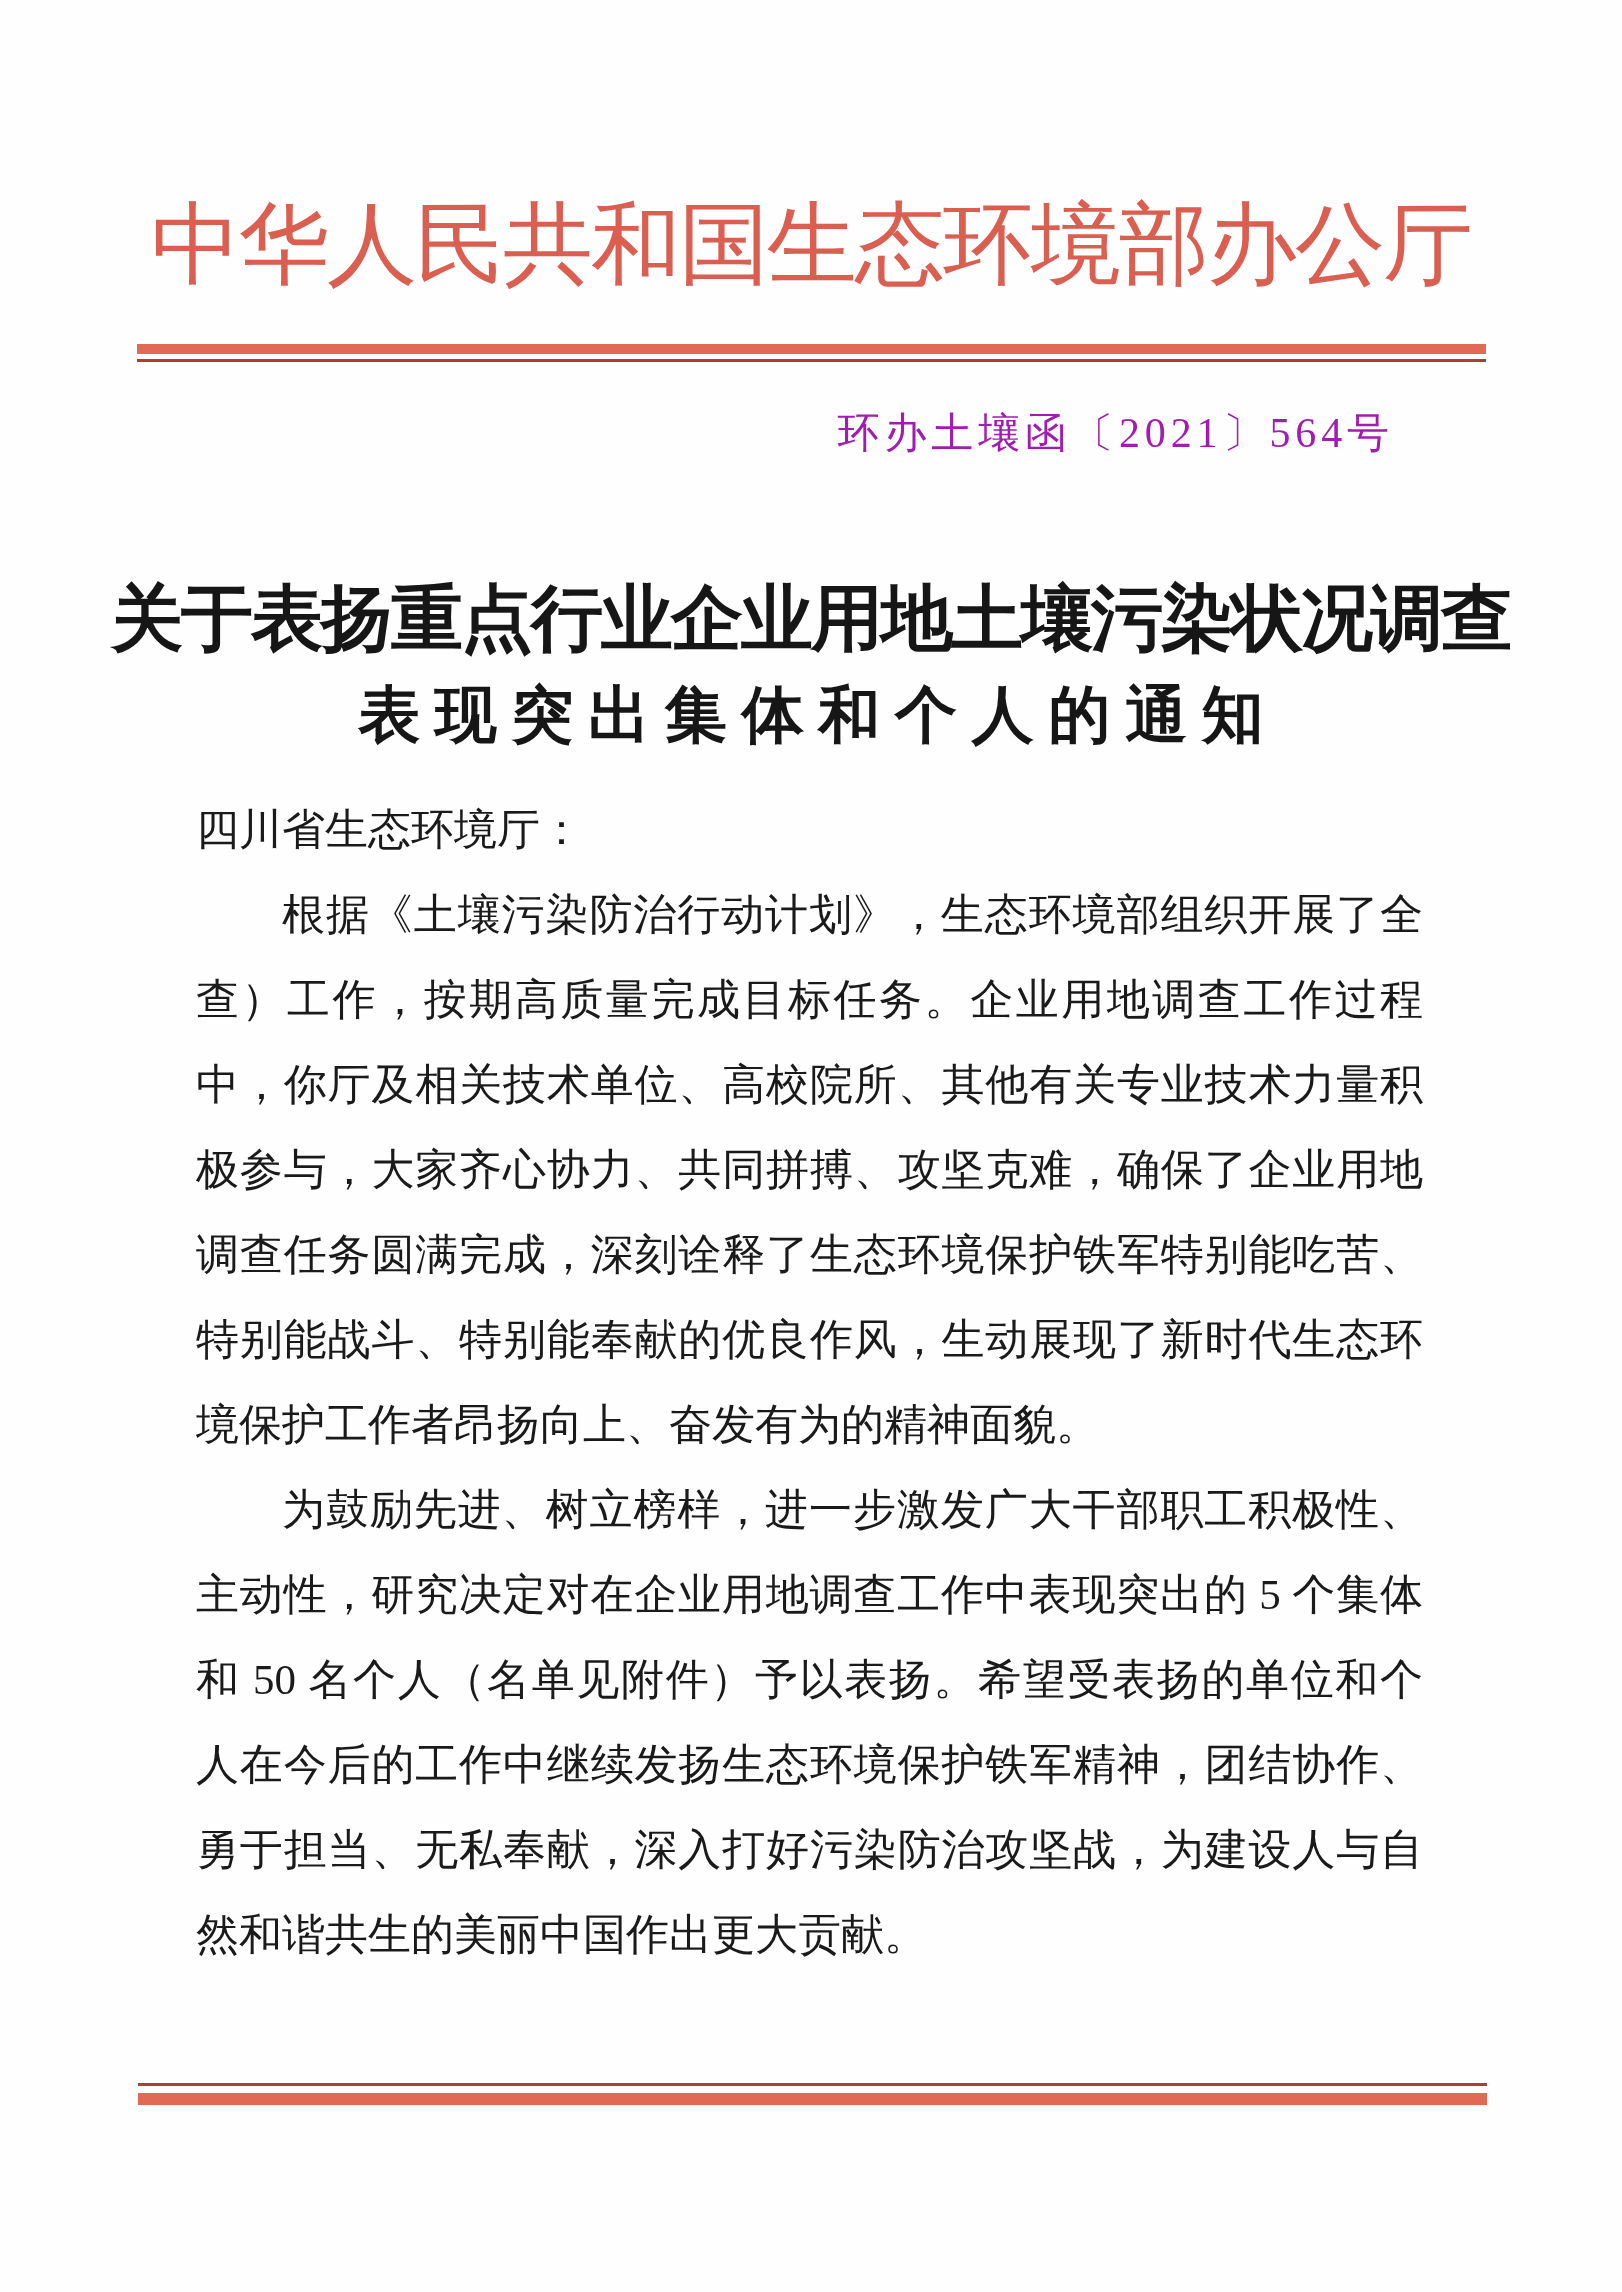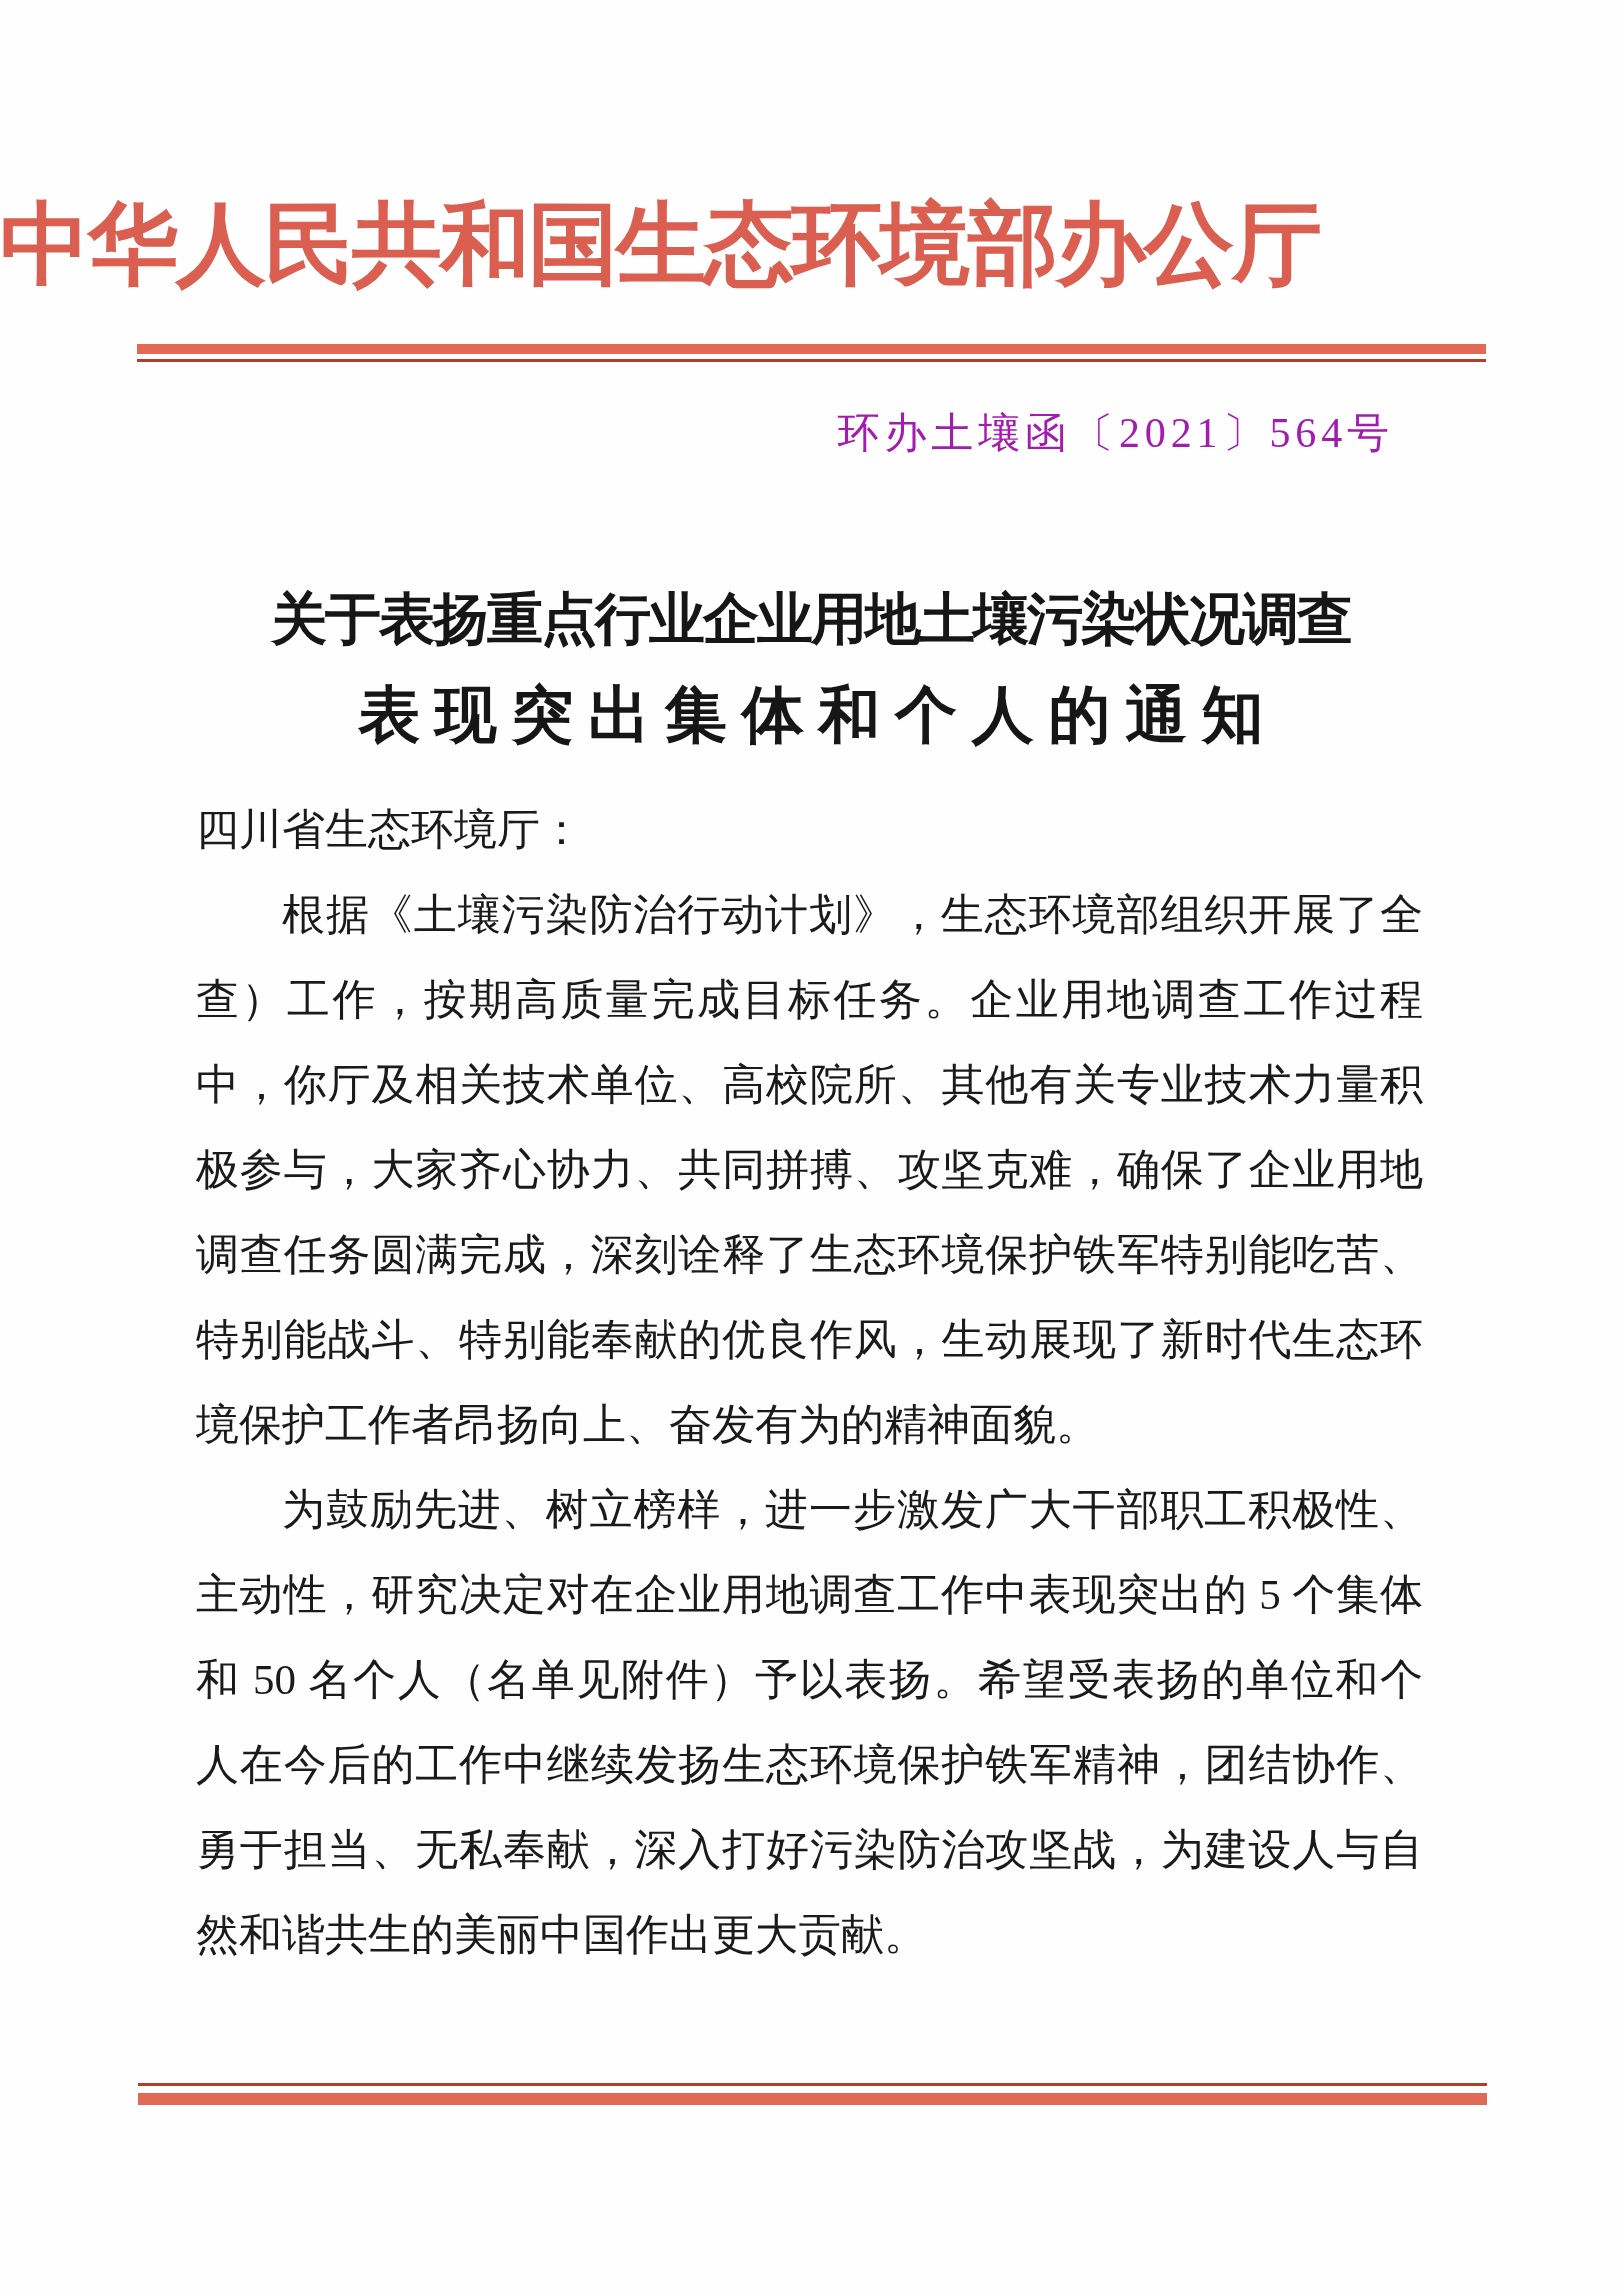--- a/index.html
+++ b/index.html
@@ -16,22 +16,23 @@
     overflow: hidden;
     font-family: "Liberation Serif", "DejaVu Serif", serif;
   }
 
   
   .letterhead-title {
     position: absolute;
     top: 192px;
     left: 0;
     width: 100%;
+    text-align: center;
     font-size: 90px;
-    font-weight: bold;
+    font-weight: normal;
     letter-spacing: -2px;
     line-height: 1.18;
     color: var(--header-red, #da5f50);
     white-space: nowrap;
   }
 
   
   .rule-top {
     position: absolute;
     top: 344px;
@@ -57,21 +58,21 @@
   .notice-title {
     position: absolute;
     top: 586px;
     left: 0;
     width: 100%;
     text-align: center;
     font-weight: bold;
     color: #161616;
   }
   .notice-title .title-line1 {
-    font-size: 56px;
+    font-size: 72px;
     line-height: 67px;
     letter-spacing: -2px;
     white-space: nowrap;
   }
   .notice-title .title-line2 {
     margin-top: 32px;
     font-size: 62px;
     line-height: 61px;
     letter-spacing: 14.7px;
     text-indent: 14.7px;

